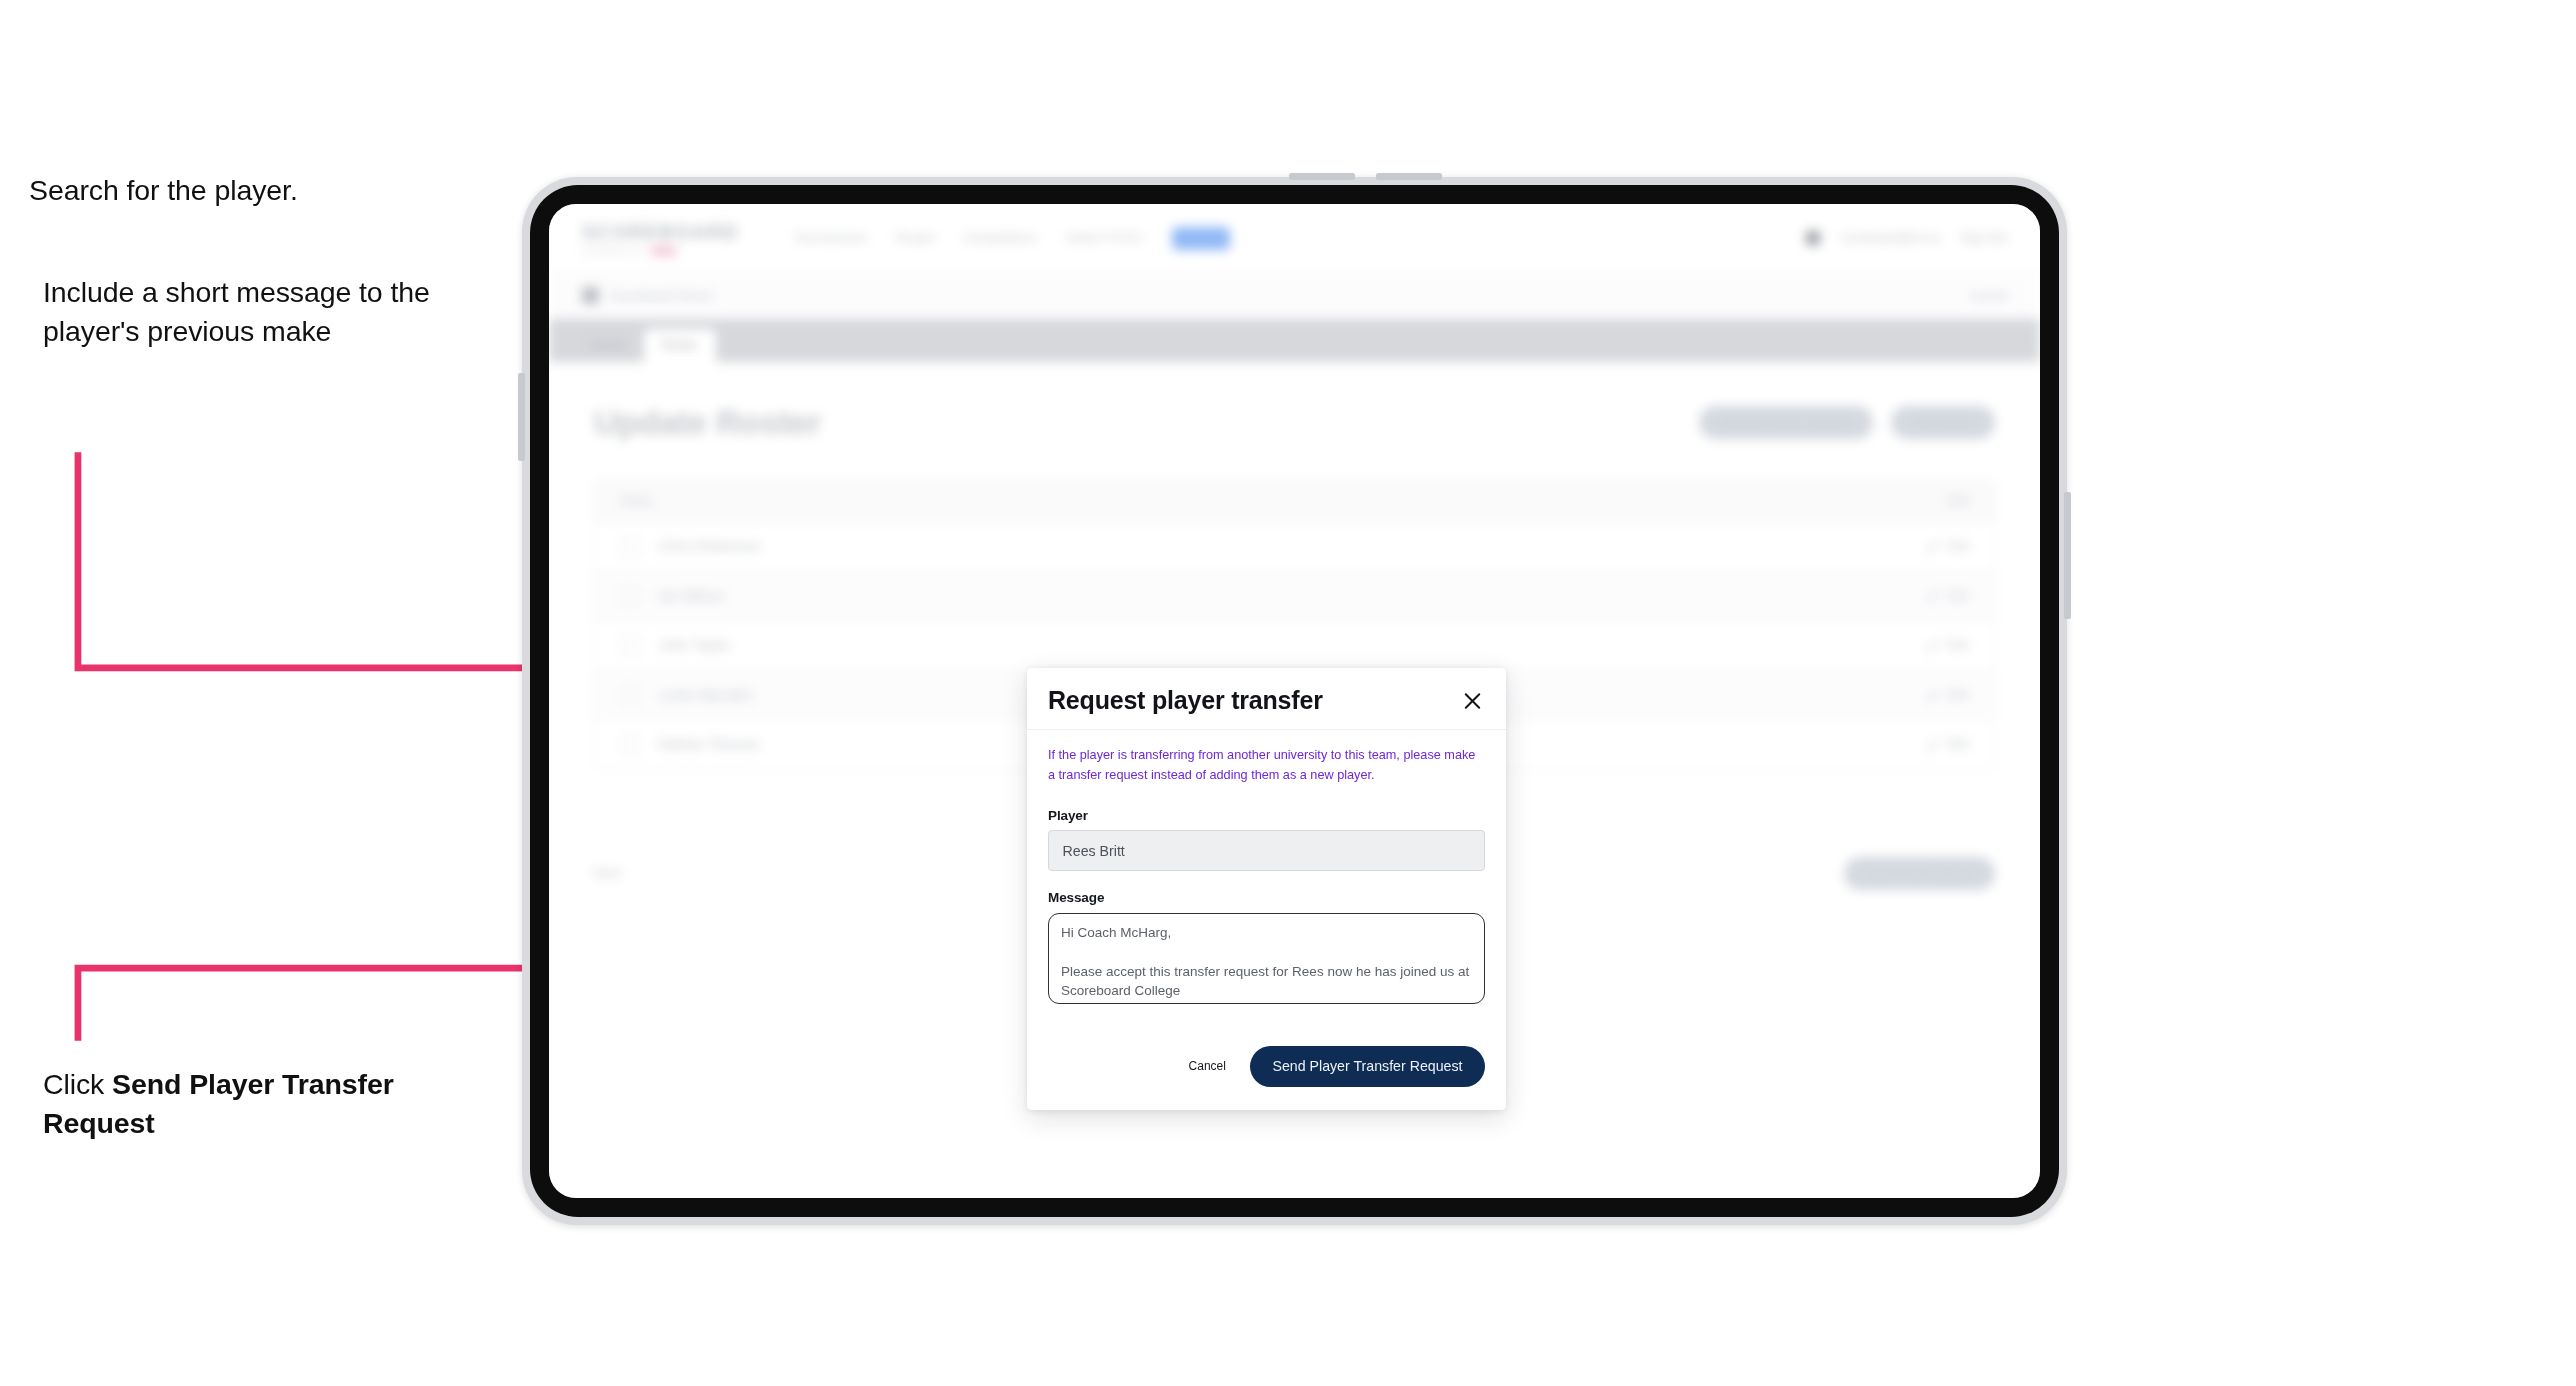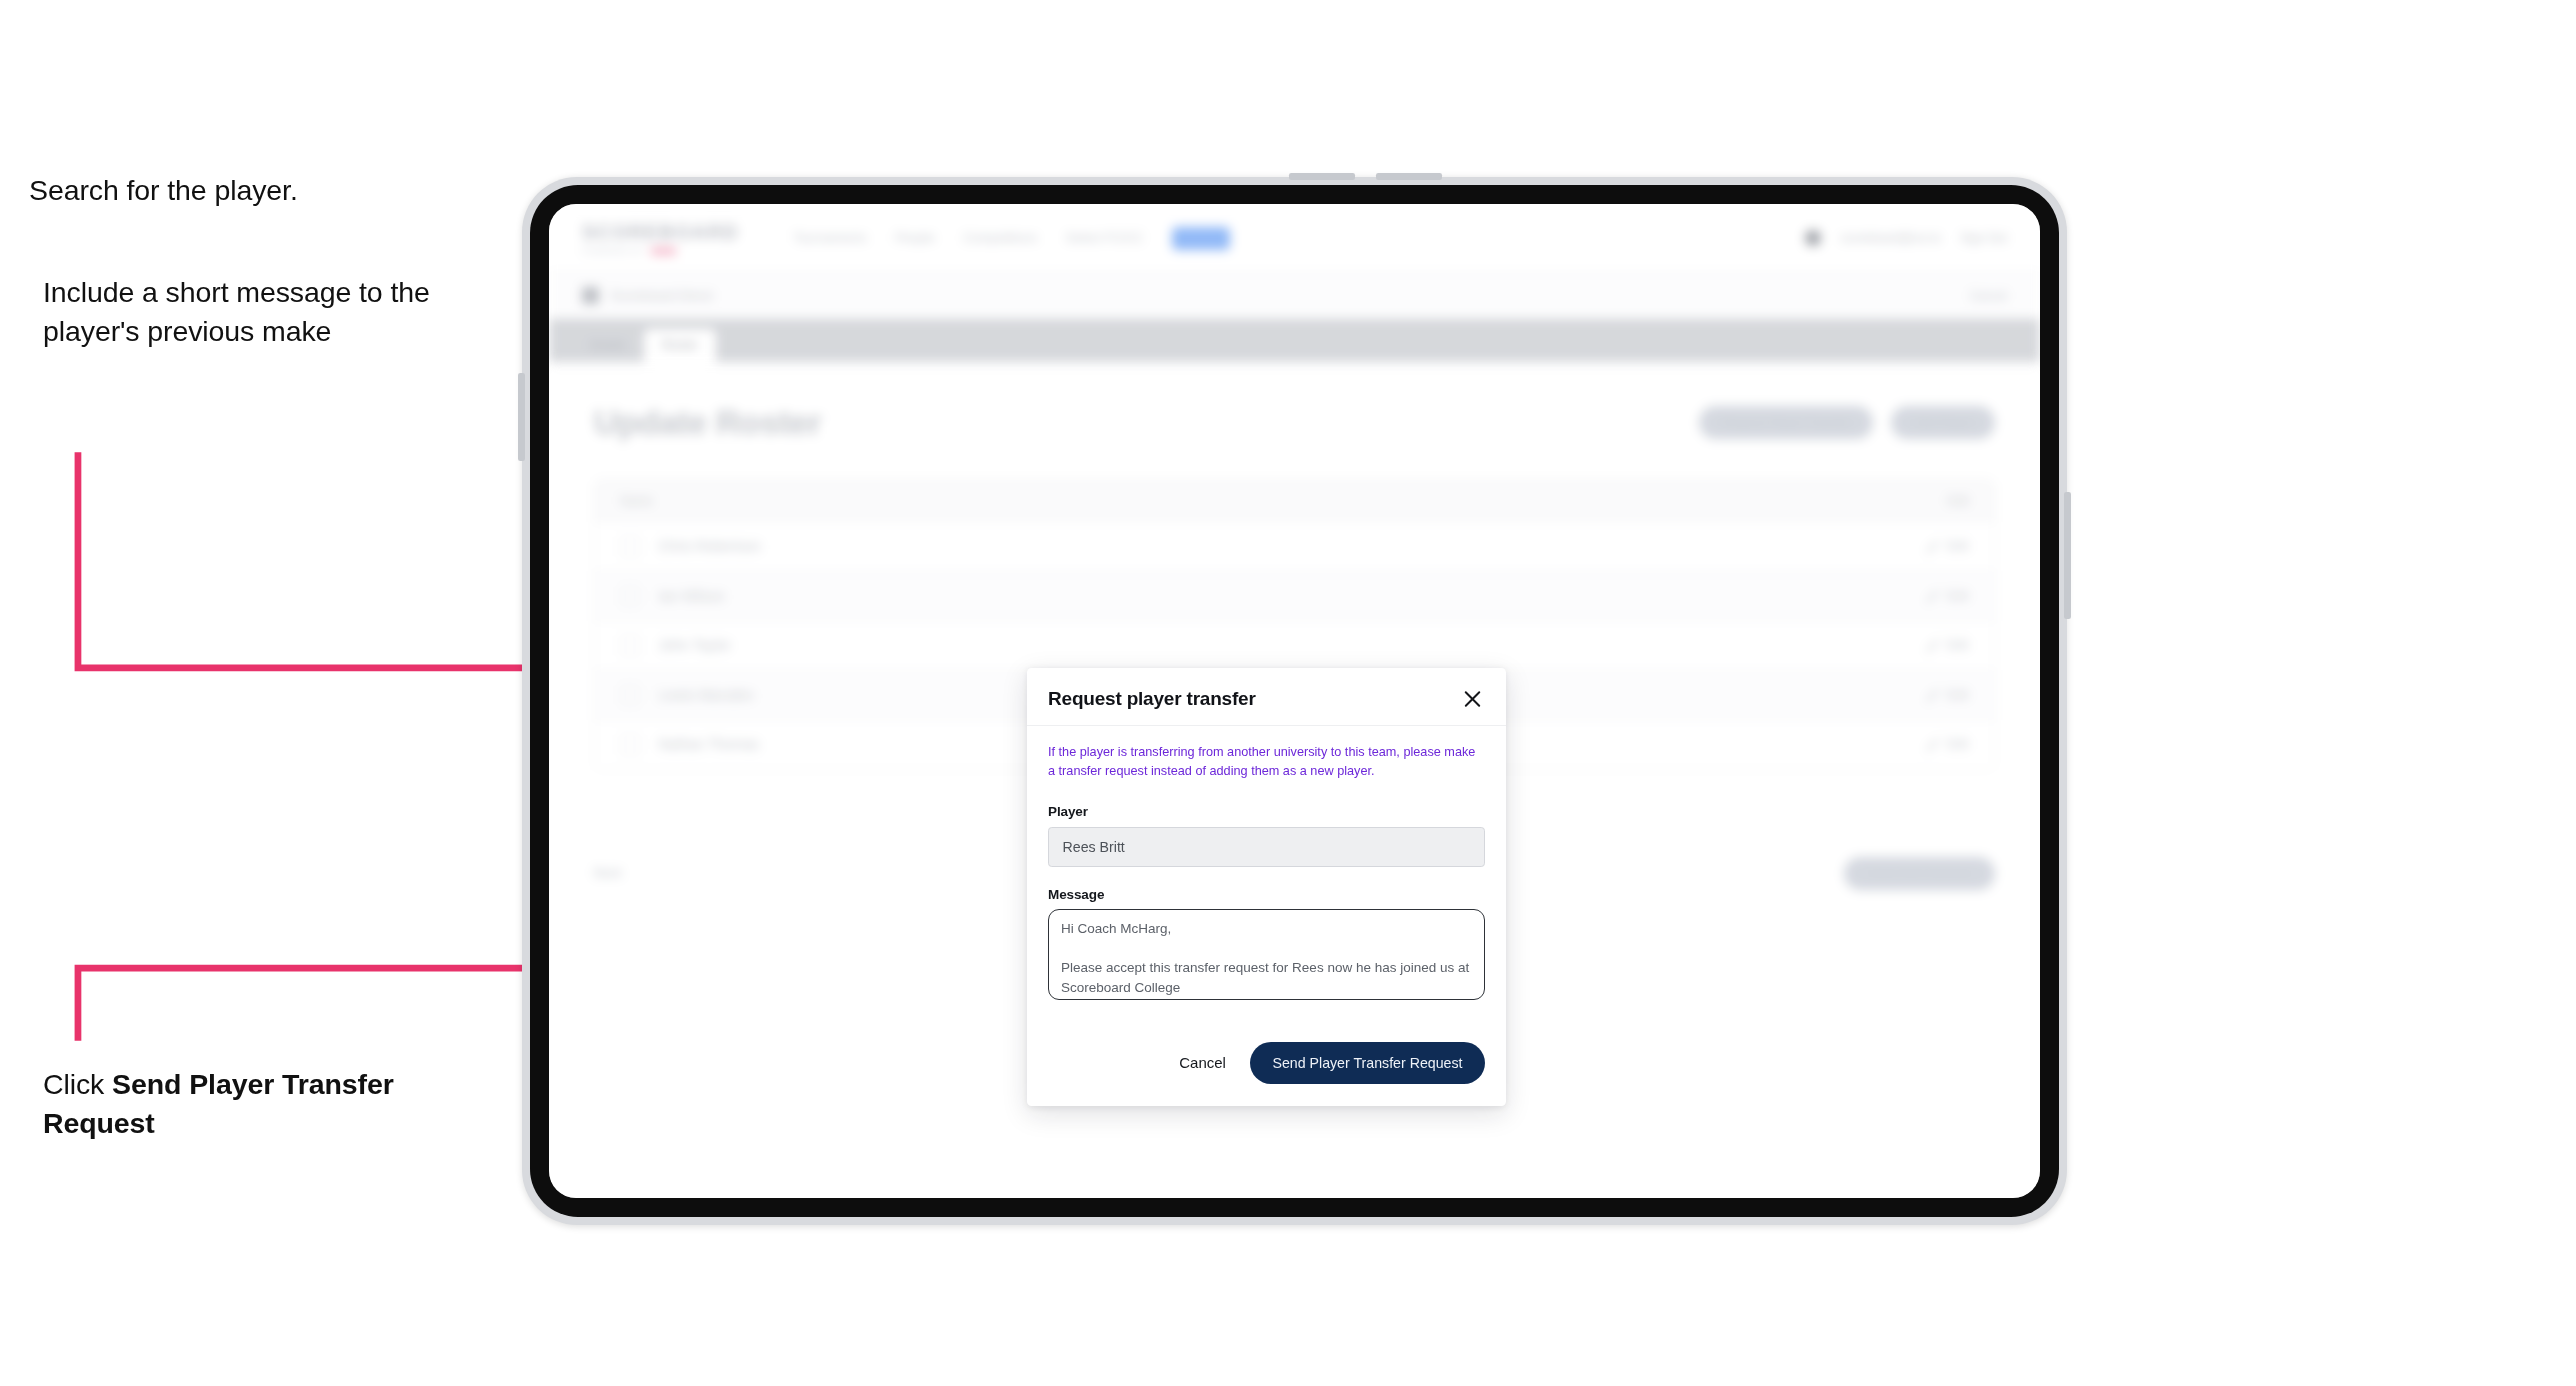--- a/index.html
+++ b/index.html
@@ -266,21 +266,21 @@
     border-radius: 4.5px;
     box-shadow: 0 7.5px 27px rgba(20,24,40,0.13), 0 1.5px 6px rgba(20,24,40,0.08);
   }
   #modal-header {
     display: flex;
     align-items: center;
     padding: 18px 21px 13.5px 21px;
     border-bottom: 0.7px solid #eeeff1;
   }
   #modal-title {
-    font-size: 19px;
+    font-size: 25px;
     font-weight: 700;
     color: #111318;
     letter-spacing: -0.2px;
   }
   #modal-close {
     margin-left: auto;
     width: 25.5px; height: 25.5px;
     position: relative;
     cursor: pointer;
   }
@@ -342,21 +342,21 @@
   #modal-footer {
     display: flex;
     align-items: center;
     justify-content: flex-end;
     gap: 21px;
     padding: 13.5px 21px 22.5px 21px;
   }
   #cancel-btn {
     background: none;
     border: none;
-    font-size: 15px;
+    font-size: 12px;
     color: #14171c;
     font-family: "Liberation Sans", sans-serif;
     cursor: pointer;
     padding: 6px 3px;
   }
   #send-btn {
     background: #0f2c55;
     border: none;
     color: #eef2f8;
     font-size: 14.2px;

